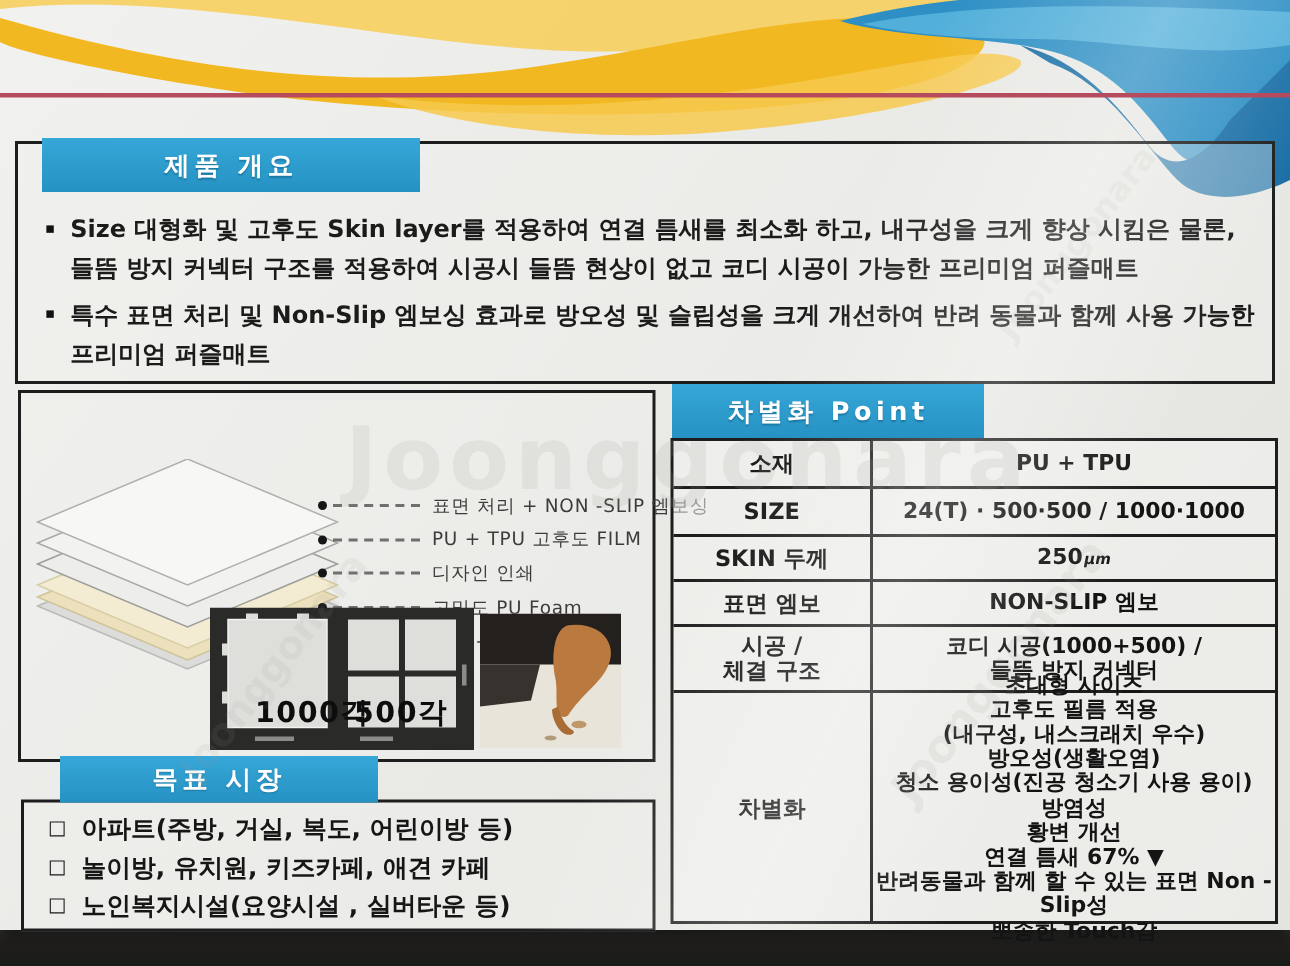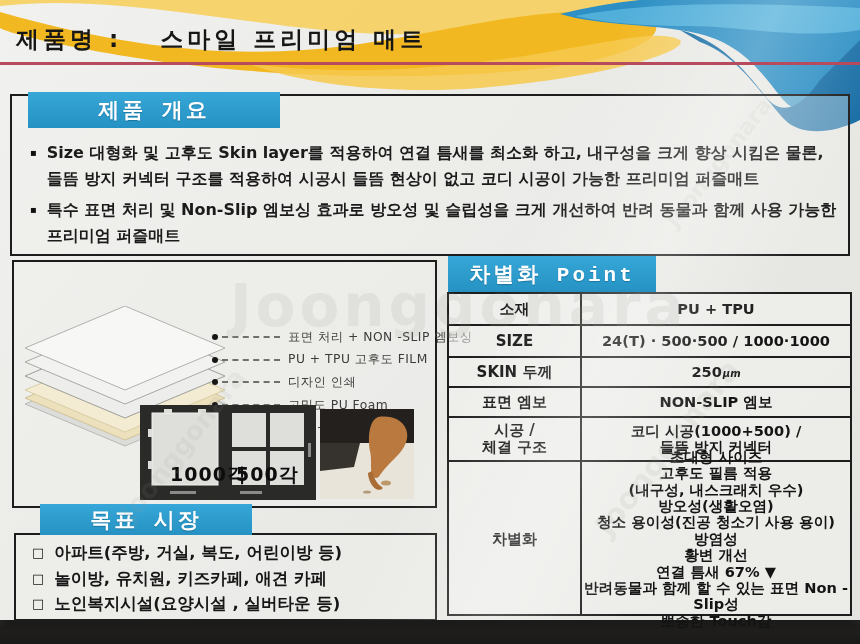--- a/index.html
+++ b/index.html
@@ -30,24 +30,23 @@
   .title-row .tval{margin-left:38px;}
   .red-line{
     position:absolute;left:0;top:62px;width:860px;height:3px;
     background:#b54b5c;z-index:3;
   }
   .box{
     position:absolute;border:2px solid #1d1d1d;background:rgba(240,240,238,.35);
   }
   .tab{
     position:absolute;background:linear-gradient(180deg,#36a7d8,#2592c3);
-    color:#ffffff;font-weight:bold;font-size:21px;letter-spacing:3px;
+    color:#ffffff;font-weight:bold;font-size:17px;letter-spacing:3px;
     display:flex;align-items:center;justify-content:center;z-index:4;
     text-shadow:0 1px 1px rgba(0,60,90,.35);
-    font-family:Liberation Mono, monospace;
   }
   
   .overview{left:10px;top:94px;width:836px;height:158px;border-width:2px;}
   .overview .tab{left:16px;top:-4px;width:252px;height:36px;}
   .bullets{margin:0;padding:44px 10px 0 18px;list-style:none;}
   .bullets li{
     display:flex;gap:10px;font-size:16px;font-weight:bold;color:#1b1b1b;
     line-height:26px;margin-bottom:5px;
   }
   .bullets .bmark{font-size:10px;line-height:26px;color:#111;}
@@ -113,23 +112,20 @@
 
       <path d="M0,6 C120,-8 260,30 380,34 C500,38 560,8 640,2 L640,-10 L0,-10 Z" fill="#f6cf5e" opacity=".9"></path>
       <path d="M0,12 C140,52 250,60 360,44 C470,28 540,4 630,14 C680,20 660,52 560,66 C430,84 260,76 150,60 C70,48 10,34 0,28 Z" fill="#f2b822"></path>
       <path d="M250,64 C360,78 470,66 560,50 C620,40 660,30 680,40 C690,52 600,78 480,88 C390,95 300,84 250,64 Z" fill="#f7c94c" opacity=".85"></path>
 
       <path d="M560,14 C640,-6 720,-8 860,0 L860,60 C820,110 800,122 780,96 C760,70 740,44 700,34 C660,24 600,26 560,14 Z" fill="#2d8fc4"></path>
       <path d="M575,16 C650,2 730,2 860,8 L860,30 C800,40 740,26 690,26 C650,26 610,24 575,16 Z" fill="#56b2dd" opacity=".9"></path>
       <path d="M680,30 C720,40 745,70 765,96 C780,116 800,110 820,80 L860,40 L860,120 C830,135 800,135 785,120 C765,100 740,56 700,42 Z" fill="#1a6fa6"></path>
     </svg>
 
-    <div class="title-row">
-      <span>제품명 :</span><span class="tval">스마일  프리미엄 매트</span>
-    </div>
 
     <div class="red-line"></div>
 
     <div class="box overview">
       <div class="tab">제품 개요</div>
       <ul class="bullets">
         <li>
           <span class="bmark">▪</span>
           <span>Size 대형화 및 고후도 Skin layer를 적용하여 연결 틈새를 최소화 하고, 내구성을 크게 향상 시킴은 물론, 들뜸  방지 커넥터 구조를 적용하여 시공시 들뜸 현상이 없고 코디 시공이 가능한 프리미엄 퍼즐매트</span>
         </li>

